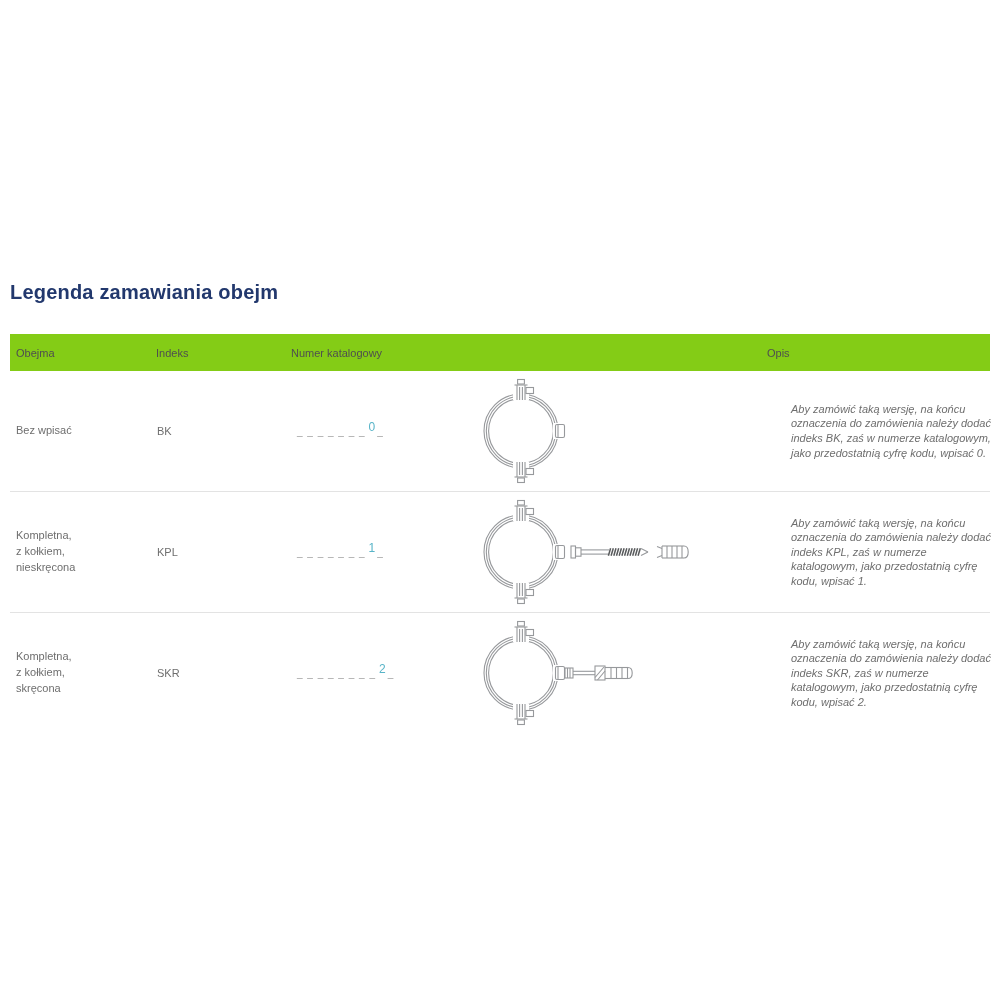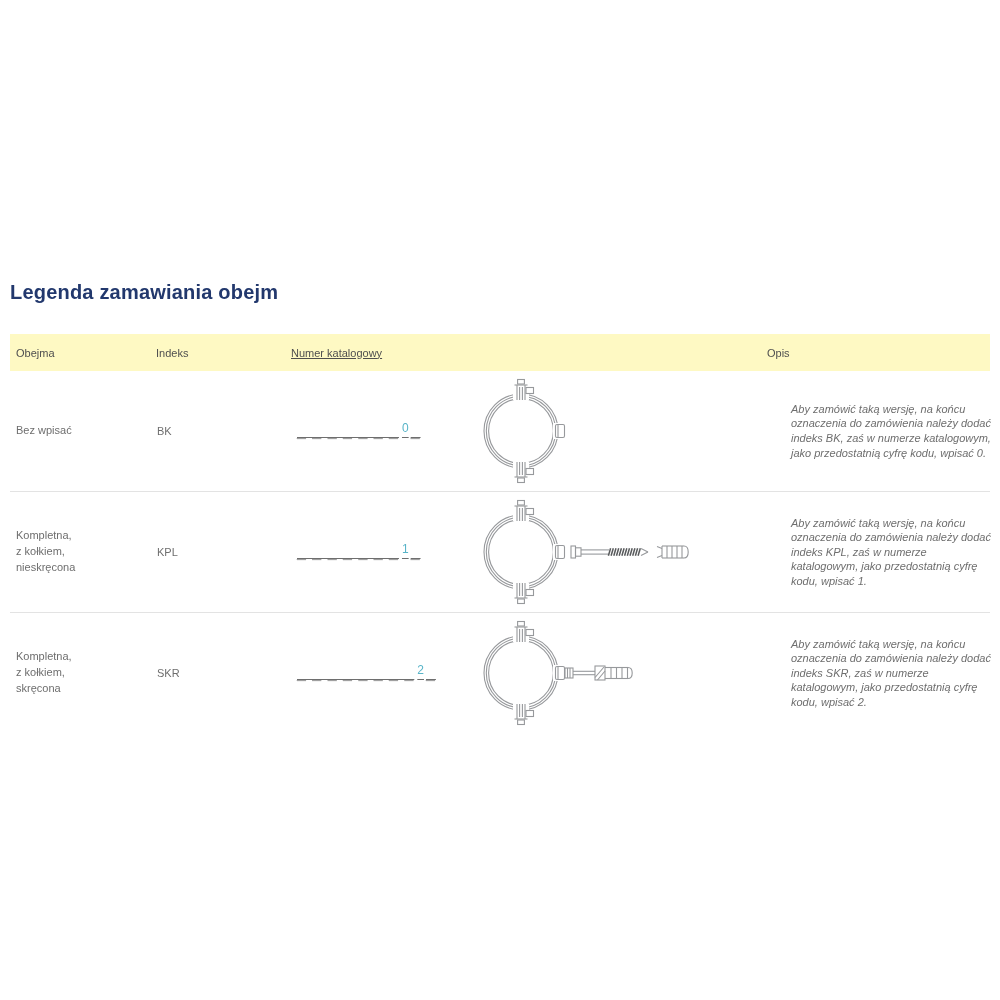--- a/index.html
+++ b/index.html
@@ -14,50 +14,50 @@
     letter-spacing: 0.2px;
     color: #22386d;
   }
 
   .legend-table { width: 980px; }
 
   .thead {
     display: flex;
     align-items: center;
     height: 37px;
-    background: #fef9c3;
+    background: #84cc16;
     color: #4f4f4f;
     font-size: 11px;
   }
   .thead .cell { padding-left: 6px; }
 
   .row {
     display: flex;
     align-items: center;
     min-height: 120px;
     font-size: 11px;
     color: #6e6e6e;
   }
   .row + .divider { display: none; }
   .divider { height: 0; border-top: 1px solid #e3e3e3; }
 
   .col-obejma { width: 140px; }
   .col-indeks { width: 135px; }
-  .col-numer  { width: 148px; text-decoration: underline; }
+  .col-numer  { width: 148px; }
   .col-image  { width: 330px; }
   .col-opis   { width: 227px; }
 
   .row .col-obejma { padding-left: 6px; white-space: pre-line; line-height: 1.45; }
   .row .col-indeks { padding-left: 7px; }
   .row .col-numer  { padding-left: 12px; }
 
   .catalog-code { white-space: nowrap; }
   .catalog-dashes {
     color: #9b9b9b;
-    font-size: 16px;
+    font-size: 10px;
     letter-spacing: 1px;
   }
   .catalog-digit {
     color: #58b4c8;
     font-size: 12px;
     position: relative;
     top: -4px;
     margin: 0 2px 0 3px;
   }
 

